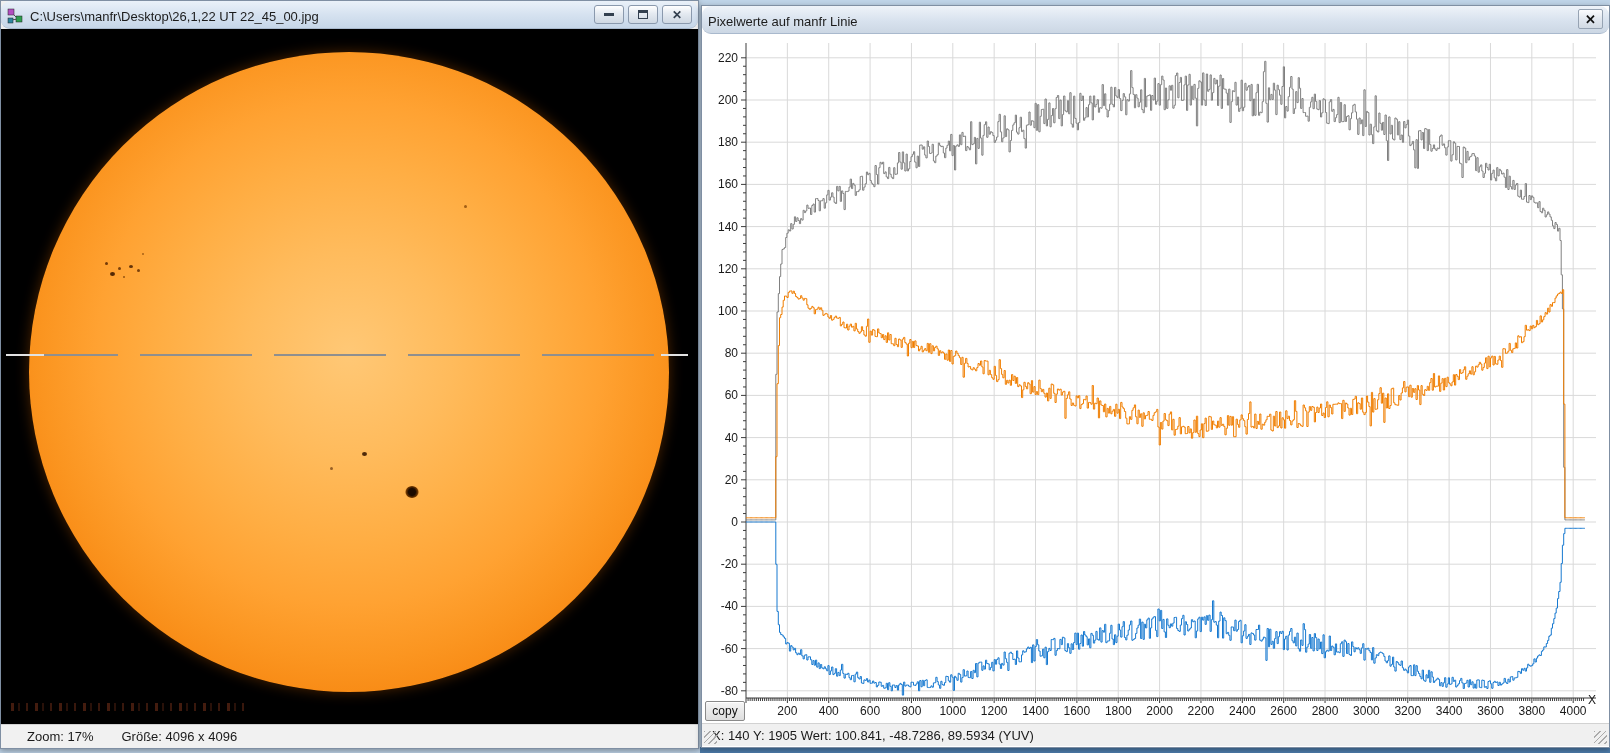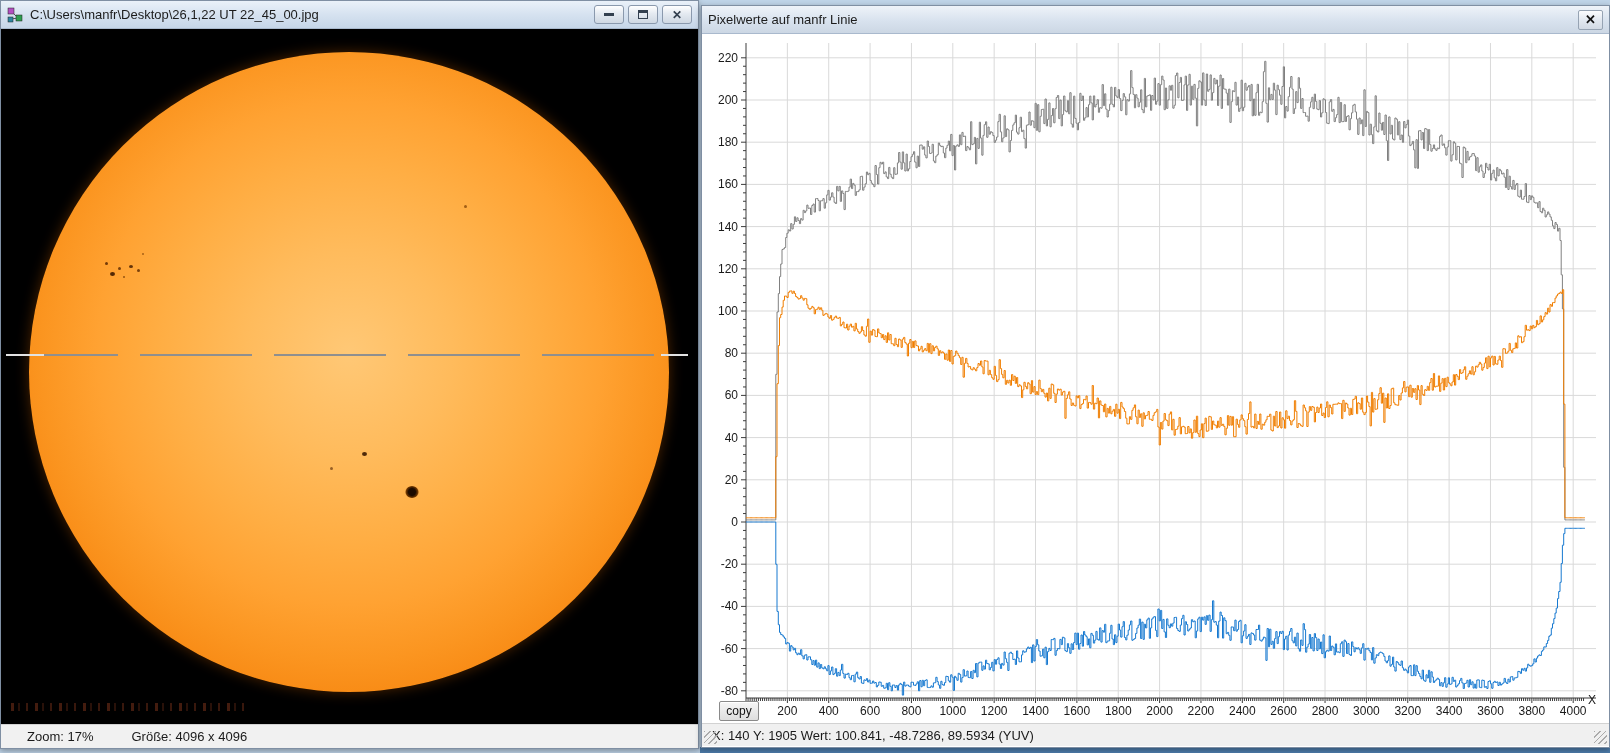--- a/index.html
+++ b/index.html
@@ -2,23 +2,23 @@
 <html><head>
 <meta charset="utf-8">
 <style>
   * { box-sizing: border-box; margin: 0; padding: 0; }
   body { font-family: "Liberation Sans", sans-serif; }
   .desktop { position: relative; width: 1610px; height: 753px; background: #bfd4e8; overflow: hidden; }
   .desktop-strip-right { position: absolute; left: 700px; right: 0; bottom: 0; height: 6px; background: #4d7cab; }
 
   
   .win { position: absolute; background: #f0f0f0; border: 1px solid #7f8fa3; box-shadow: 0 2px 6px rgba(0,0,0,.35); }
-  .titlebar { position: relative; height: 28px; display: flex; align-items: center;
+  .titlebar { position: relative; height: 28px; display: flex; align-items: flex-end;
               background: linear-gradient(#eaf1f9, #d6e2f0 50%, #c6d6e8);
-              border-bottom: 1px solid #a9b9cd; padding: 11px 6px; }
+              border-bottom: 1px solid #a9b9cd; padding: 4px 6px; border-radius: 9px; }
   .title-text { font-size: 13px; color: #1c1c1c; white-space: nowrap; overflow: hidden; }
 
   
   .left-win { left: 0; top: 0; width: 699px; height: 749px; }
   .app-icon { width: 16px; height: 16px; margin-right: 7px; flex: 0 0 auto; }
   .win-buttons { margin-left: auto; display: flex; gap: 4px; }
   .wbtn { width: 30px; height: 19px; border: 1px solid #8a99ad; border-radius: 3px;
           background: linear-gradient(#ffffff, #e4eaf1 45%, #cfd8e3);
           display: flex; align-items: center; justify-content: center; cursor: default; }
   .glyph-min { width: 10px; height: 3px; background: #33404f; }
@@ -35,31 +35,31 @@
   .profile-line { position: absolute; left: 5px; top: 325px; width: 682px; height: 2px;
       background: repeating-linear-gradient(90deg, #8f8f8f 0 112px, rgba(0,0,0,0) 112px 134px); }
   .profile-tip { position: absolute; top: 325px; height: 2px; background: #e2e2e2; }
   .tip-l { left: 5px; width: 38px; }
   .tip-r { left: 660px; width: 27px; }
   .watermark { position: absolute; left: 10px; top: 674px; width: 238px; height: 8px; opacity: .75;
       background: repeating-linear-gradient(90deg, rgba(150,62,32,.6) 0 3px, rgba(0,0,0,0) 3px 7px,
         rgba(120,50,26,.45) 7px 9px, rgba(0,0,0,0) 9px 15px, rgba(150,62,32,.5) 15px 17px, rgba(0,0,0,0) 17px 24px); }
   .statusbar { position: relative; height: 23px; background: #f1f1f1; border-top: 1px solid #d2d2d2;
                display: flex; align-items: center; font-size: 13px; color: #1a1a1a; }
-  .left-win .statusbar { padding-left: 26px; gap: 38px; }
+  .left-win .statusbar { padding-left: 26px; gap: 28px; }
 
   
   .right-win { left: 701px; top: 5px; width: 909px; height: 743px; background: #fff; }
   .right-win .titlebar { background: linear-gradient(#eef3f9, #d8e2ee 55%, #ccd7e4); }
   .close-sm { margin-left: auto; width: 25px; height: 20px; border: 1px solid #96a3b3; border-radius: 2px;
               background: linear-gradient(#fbfcfe, #e2e8f0 50%, #d2dae4);
               display: flex; align-items: center; justify-content: center;
               font-size: 13px; font-weight: bold; color: #111; cursor: default; }
   .chart-area { position: relative; width: 907px; height: 689px; background: #fff; }
-  .copy-btn { position: absolute; left: 17px; top: 667px; width: 40px; height: 20px;
+  .copy-btn { position: absolute; left: 3px; top: 667px; width: 40px; height: 20px;
               font-family: "Liberation Sans", sans-serif; font-size: 12px; color: #111;
               border: 1px solid #8a8a8a; border-radius: 2px;
               background: linear-gradient(#f6f6f6, #dedede); box-shadow: inset 0 1px 0 #fff; cursor: default; text-align: center; }
   .right-win .statusbar { padding-left: 10px; background: #f0f0f0; }
   .grip { position: absolute; bottom: 2px; width: 13px; height: 13px;
           background: repeating-linear-gradient(135deg, #ababab 0 1px, rgba(0,0,0,0) 1px 4px); }
   .grip-l { left: 2px; } .grip-r { right: 2px; }
 </style>
 </head>
 <body>

